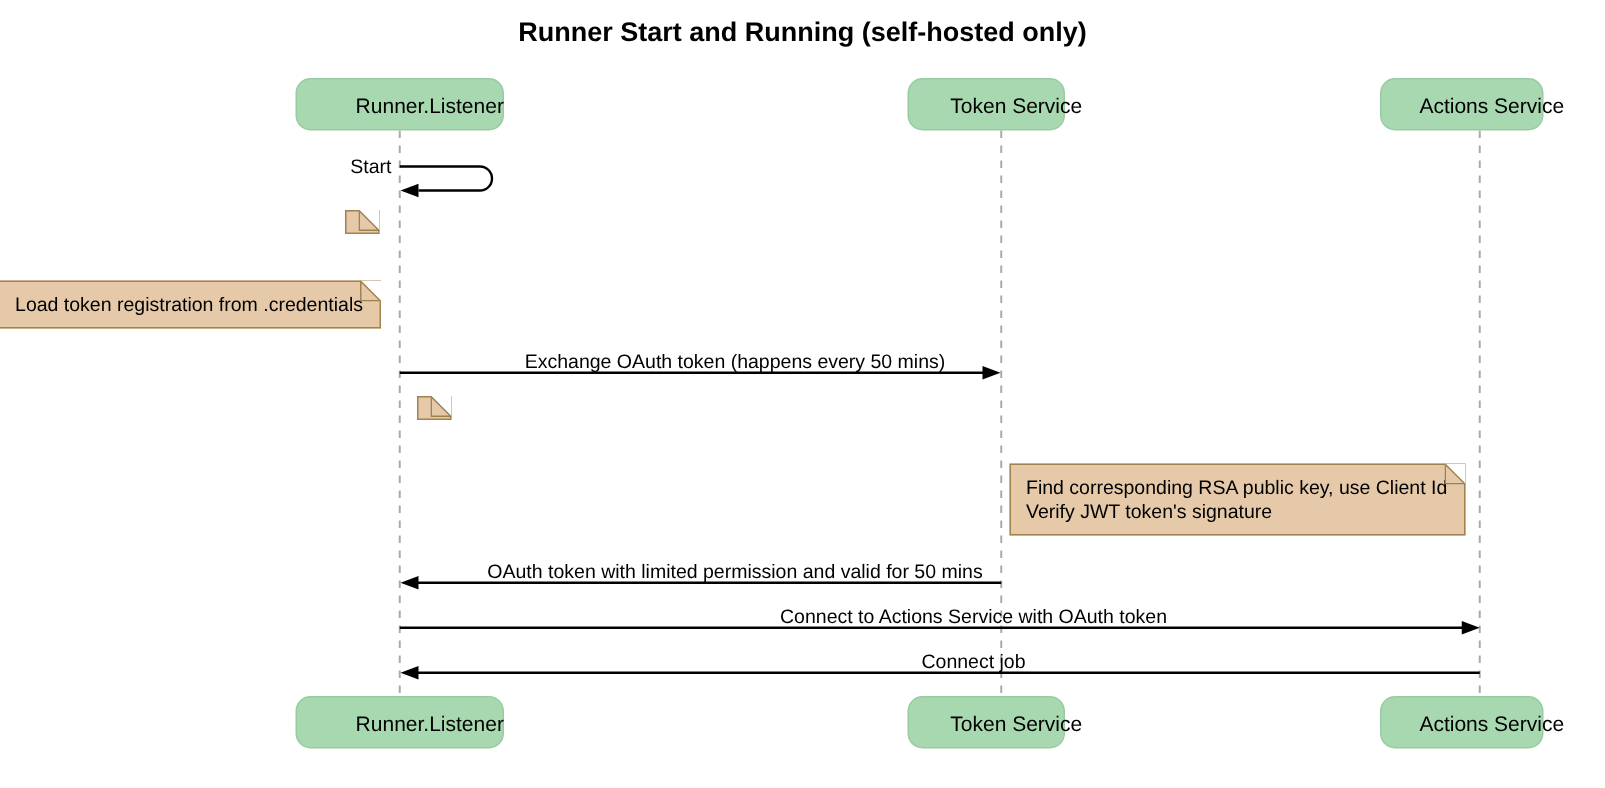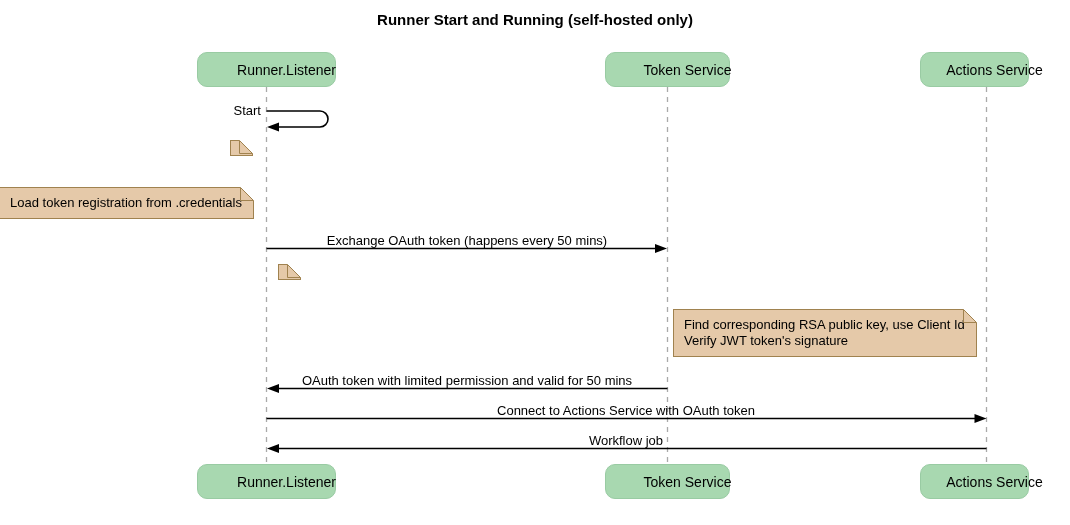--- a/index.html
+++ b/index.html
@@ -13,40 +13,40 @@
     width: 1070px;
     height: 525px;
     background: var(--page-bg, #fff);
     overflow: hidden;
   }
   .title {
     position: absolute;
     left: 0; right: 0;
     top: 11px;
     text-align: center;
-    font-size: 15px;
+    font-size: 18px;
     font-weight: bold;
     white-space: nowrap;
   }
   .participant {
     position: absolute;
     height: 35px;
     box-sizing: border-box;
     background: var(--participant-fill, #a8d8b0);
     border: 1px solid var(--participant-border, #99cba3);
     border-radius: 10px;
     display: flex;
     align-items: center;
     justify-content: center;
     font-size: 14px;
     white-space: nowrap;
     padding-left: 40px;
   }
   .p-runner  { left: 197px; width: 139px; }
-  .p-token   { left: 605px; width: 125px; }
+  .p-token   { left: 605px; width: 105px; }
   .p-actions { left: 920px; width: 109px; }
   .row-top    { top: 52px; }
   .row-bottom { top: 464px; }
 
   .lines-layer {
     position: absolute;
     left: 0; top: 0;
   }
   .lifeline {
     stroke: var(--lifeline, #a9a9a9);
@@ -63,21 +63,21 @@
     fill: var(--arrow, #000);
     stroke: none;
   }
 
   .msg-label {
     position: absolute;
     font-size: 13px;
     line-height: 15px;
     white-space: nowrap;
   }
-  .msg-label.centered { transform: translateX(-50%); }
+  .msg-label.centered { transform: translateX(-50%); margin-left: 23px; }
 
   .note {
     position: absolute;
     box-sizing: border-box;
     background: var(--note-fill, #e5c9a9);
     border: 1px solid var(--note-border, #a0824f);
     font-size: 13px;
     line-height: 16px;
     padding: 7px 11px 7px 10px;
     white-space: nowrap;
@@ -125,21 +125,21 @@
   <div class="participant p-actions row-top">Actions Service</div>
 
   <div class="participant p-runner row-bottom">Runner.Listener</div>
   <div class="participant p-token row-bottom">Token Service</div>
   <div class="participant p-actions row-bottom">Actions Service</div>
 
   <div class="msg-label" style="right:809px; top:103px;">Start</div>
   <div class="msg-label centered" style="left:467px; top:233px;">Exchange OAuth token (happens every 50 mins)</div>
   <div class="msg-label centered" style="left:467px; top:373px;text-align:center;">OAuth token with limited permission and valid for 50 mins</div>
   <div class="msg-label centered" style="left:626px; top:403px;">Connect to Actions Service with OAuth token</div>
-  <div class="msg-label centered" style="left:626px; top:433px;">Workflow job</div>
+  <div class="msg-label centered" style="left:626px; top:433px;">Connect job</div>
 
   <div class="note" style="right:817px; top:140px;">
     <svg class="note-fold" width="14" height="14">
       <polygon class="fold-cover" points="0,0 14,0 14,14"></polygon>
       <path class="fold-flap" d="M0.5 0.5 L0.5 13.5 L13.5 13.5 Z"></path>
     </svg>
   </div>
 
   <div class="note" style="right:816px; top:187px;">
     <span>Load token registration from .credentials</span>

